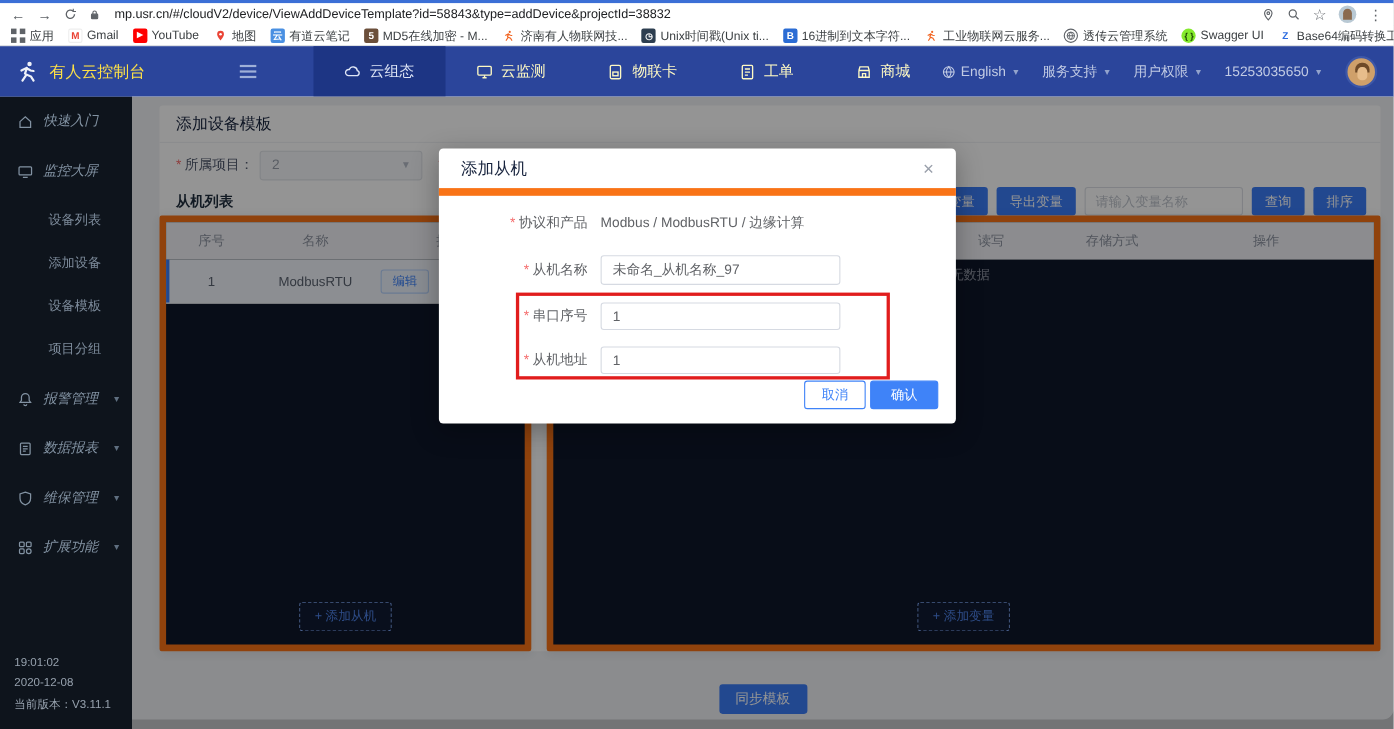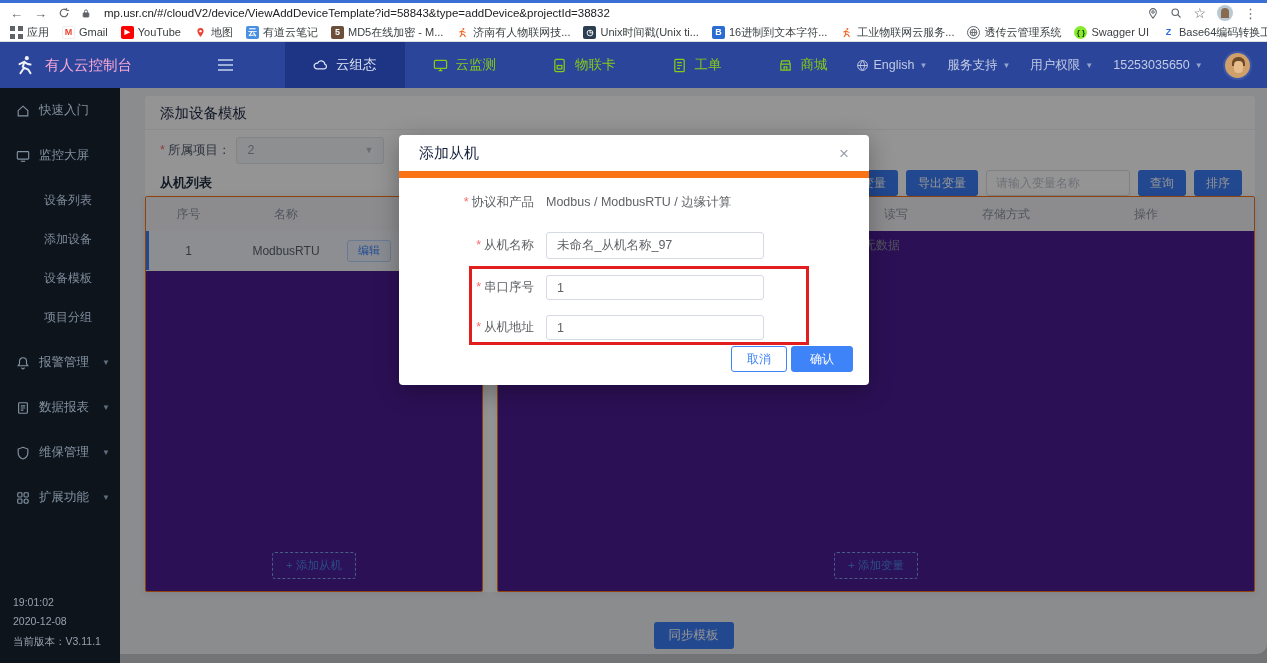--- a/index.html
+++ b/index.html
@@ -36,42 +36,42 @@
   .fv-unix { background:#2d3e50; font-size:8px; }
   .fv-hex { background:#2b6cd4; }
   .fv-globe { background:#fff; border:1.5px solid #5f6368; border-radius:50%; }
   .fv-swagger { background:#85ea2d; border-radius:50%; color:#173a00; font-size:8px; }
   .fv-b64 { background:#fff; color:#2d6ce0; }
 
   
   .appnav { position:absolute; top:42px; left:0; right:0; height:46px; background:#2b459b;
             display:flex; align-items:center; color:#bcc7e6; }
   .brand-logo { margin-left:14px; color:#eef1f8; }
-  .brand-name { font-size:14.5px; color:#f9a8d4; margin-left:9px; white-space:nowrap; }
+  .brand-name { font-size:14.5px; color:#fde047; margin-left:9px; white-space:nowrap; }
   .hamburger { margin-left:86px; display:flex; flex-direction:column; gap:3px; cursor:pointer; }
   .hamburger i { display:block; width:15px; height:2px; background:#9fb0d8; }
   .tabs { display:flex; height:100%; margin-left:52px; }
   .tab { display:flex; align-items:center; gap:8px; padding:0 28px; font-size:13.5px; cursor:pointer;
-         color:#84cc16; white-space:nowrap; }
+         color:#fef9c3; white-space:nowrap; }
   .tab.active { background:#1d3584; color:#dfe6f6; }
   .appnav-right { margin-left:auto; display:flex; align-items:center; gap:20px; padding-right:18px;
                   font-size:12.5px; color:#c2cbe4; white-space:nowrap; }
   .nav-drop { display:flex; align-items:center; gap:5px; cursor:pointer; }
   .caret { font-size:8px; color:#93a3cc; }
   .user-avatar { width:29px; height:29px; border-radius:50%; background:#cfa06a; position:relative;
                  overflow:hidden; border:2px solid #3d57a8; }
   .user-avatar::before { content:''; position:absolute; left:7px; top:4px; width:13px; height:9px;
                  background:#6e4a28; border-radius:6px 6px 0 0; }
   .user-avatar::after { content:''; position:absolute; left:9px; top:8px; width:9px; height:12px;
                  background:#e7bd8b; border-radius:4px; }
 
   
   .sidebar { position:absolute; top:88px; left:0; width:120px; bottom:0; background:#0e141c; }
   .s-item { height:45px; display:flex; align-items:center; gap:9px; padding:0 10px 0 16px;
-            font-size:12.5px; color:#8292a2; cursor:pointer; }
+            font-size:12.5px; color:#8292a2; cursor:pointer;font-style:italic; }
   .s-item .s-arrow { margin-left:auto; font-size:8px; color:#5f6f80; }
   .s-sub { height:39px; display:flex; align-items:center; padding-left:44px; font-size:12px;
            color:#7d8b9b; cursor:pointer; }
   .s-subwrap { padding:3px 0; }
   .s-footer { position:absolute; left:13px; bottom:12px; font-size:10.5px; color:#97a2ae; line-height:1.85; }
 
   
   .content { position:absolute; top:88px; left:120px; right:0; bottom:0; background:#c6c8cc; }
   .page { position:absolute; top:0; left:0; right:0; height:566px; background:#f0f2f5;
           border-radius:0 0 10px 0; }
@@ -89,21 +89,21 @@
   .list-row { height:26px; display:flex; align-items:center; padding:0 13px 0 15px; }
   .panel-title { font-size:13px; color:#1f2d3d; font-weight:bold; }
   .toolbar { margin-left:auto; display:flex; align-items:center; gap:8px; }
   .btn-blue { height:26px; padding:0 12px; background:#3b7cf7; color:#fff; font-size:12px;
               border:none; border-radius:3px; display:flex; align-items:center; cursor:pointer;
               white-space:nowrap; }
   .search-input { width:144px; height:26px; border:1px solid #dcdfe6; border-radius:3px;
                   padding:0 9px; font-size:12px; color:#606266; font-family:inherit; }
   .search-input::placeholder { color:#bfc4cc; }
   .panels { position:absolute; left:0; right:0; top:100px; bottom:0; }
-  .panel { position:absolute; top:0; bottom:0; background:#4c1d95; border:1px solid #f97316;
+  .panel { position:absolute; top:0; bottom:0; background:#0f172a; border:6px solid #f97316;
            box-shadow:0 2px 10px rgba(31,45,61,.09); border-radius:2px; }
   .panel-left { left:0; width:338px; }
   .panel-right { left:352px; right:0; }
   .thead { display:flex; height:34px; align-items:center; background:#f1f2f6; font-size:12px;
            color:#8d93a1; }
   .th { text-align:center; }
   .lw1 { width:85px; } .lw2 { width:110px; } .lw3 { width:141px; }
   .rsp { width:358px; } .rw1 { width:80px; } .rw2 { width:140px; } .rw3 { width:140px; }
   .trow { display:flex; height:40px; align-items:center; font-size:12px; color:#5a6270;
           position:relative; border-bottom:1px solid #f2f4f8; }

